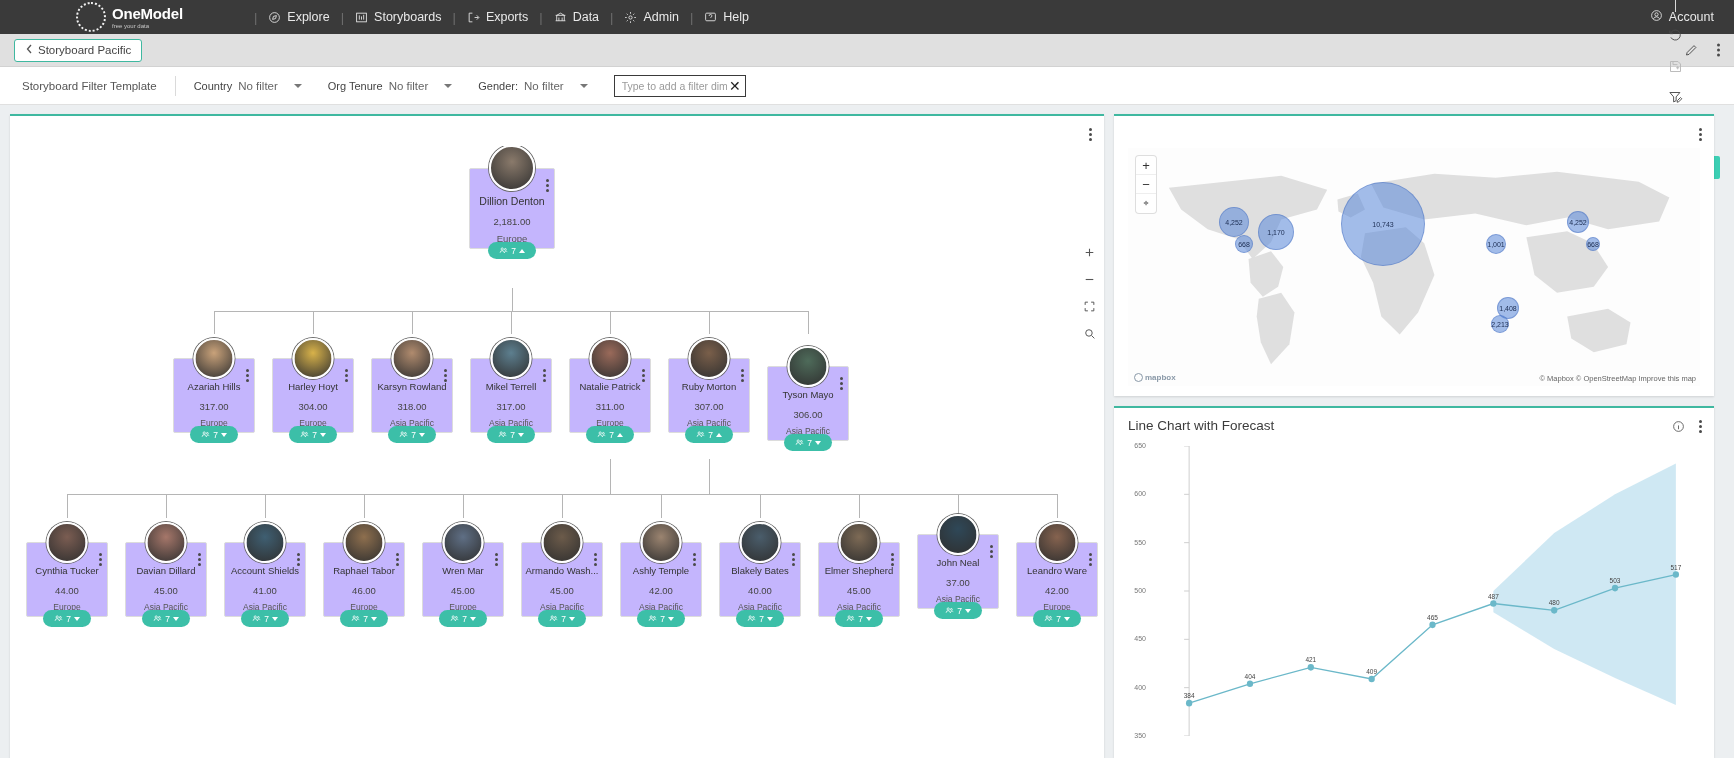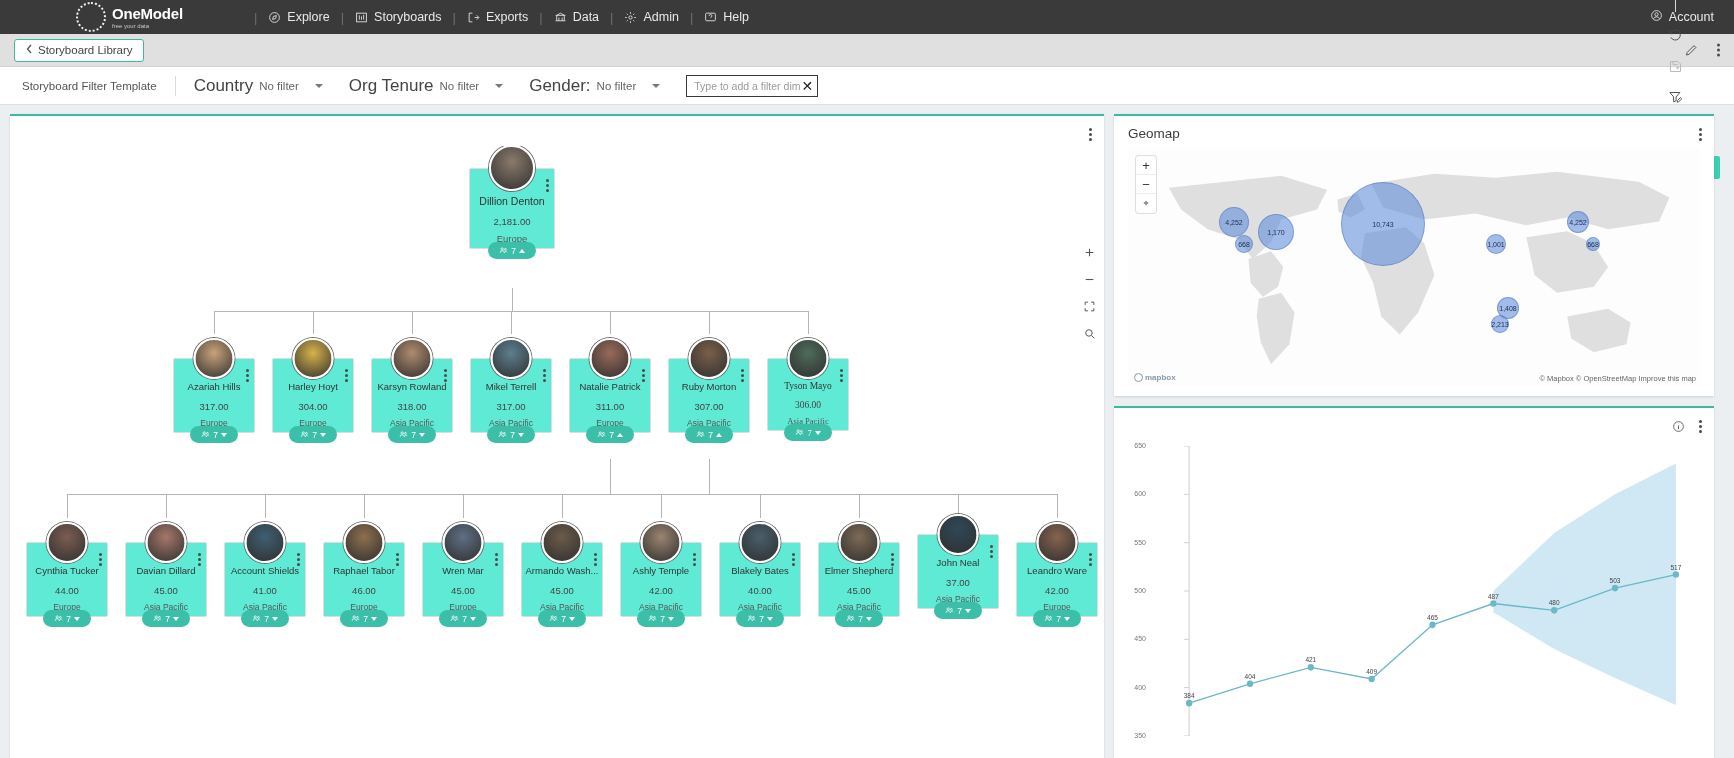--- a/index.html
+++ b/index.html
@@ -87,21 +87,21 @@
   .filterbar {
     height: 38px;
     background: #fff;
     border-bottom: 1px solid #e0e0e0;
     display: flex; align-items: center;
     position: relative;
   }
   .ftemplate { margin-left: 22px; font-size: 11.5px; color: #555; }
   .fdivider { width: 1px; height: 20px; background: #dadada; margin: 0 18px; }
   .fgroup { display: flex; align-items: center; gap: 6px; margin-right: 26px; cursor: pointer; }
-  .flabel { font-size: 17px; color: #444; }
+  .flabel { font-size: 11px; color: #444; }
   .fvalue { font-size: 11.5px; color: #666; }
   .chev { width: 0; height: 0; border-left: 4px solid transparent; border-right: 4px solid transparent; border-top: 4px solid #777; margin-left: 10px; }
   .fsearch {
     width: 132px; height: 22px;
     border: 1px solid #3a3a3a;
     display: flex; align-items: center;
     padding: 0 4px 0 7px;
     background: #fff;
   }
   .fsearch input {
@@ -159,21 +159,21 @@
     position: absolute; right: 8px; top: 100px;
     display: flex; flex-direction: column; gap: 12px;
     align-items: center; z-index: 5;
   }
   .org-tools span { cursor: pointer; color: #555; font-size: 13px; line-height: 1; }
 
   .node {
     position: absolute;
     width: 82px;
     border: 1px solid #dcdcdc;
-    background: #5eead4;
+    background: #c4b5fd;
     border-radius: 2px;
     text-align: center;
     padding-top: 22px;
     padding-bottom: 4px;
   }
   .node .avatar {
     position: absolute;
     top: -21px; left: 50%; transform: translateX(-50%);
     width: 41px; height: 41px; border-radius: 50%;
     border: 2px solid #fff;
@@ -343,21 +343,21 @@
   </div>
 </div>
 
 <div class="subheader">
   <div class="lib-btn">
     <span>
       <svg width="8" height="10" viewBox="0 0 8 10" fill="none" stroke="#555" stroke-width="1.3">
         <path d="M6 1 2.5 5 6 9"></path>
       </svg>
     </span>
-    <span>Storyboard Library</span>
+    <span>Storyboard Pacific</span>
   </div>
   <div class="sub-actions">
     <span class="ic-btn">
       <svg width="15" height="15" viewBox="0 0 24 24" fill="none" stroke="#4a4a4a" stroke-width="1.5">
         <path d="M4 20l4-1 11-11-3-3L5 16z"></path>
       </svg>
     </span>
     <span class="kebab">
         <i></i>
         <i></i>
@@ -599,21 +599,21 @@
                 <circle cx="8.5" cy="8" r="3"></circle>
                 <path d="M3 18a5.5 5.5 0 0 1 11 0"></path>
                 <circle cx="17" cy="9" r="2.4"></circle>
                 <path d="M14.5 18a4.5 4.5 0 0 1 7.5-3"></path>
               </svg>
               <span>7</span>
               <span class="pchev"></span>
             </div>
           </div>
           <div class="connector" style="left: 798px; top: 165px; width: 1px; height: 23px;"></div>
-          <div class="node " style="left: 757px; top: 212px; font-family: Liberation Serif, serif;">
+          <div class="node " style="left: 757px; top: 220px;">
             <div class="avatar" style="background: radial-gradient(circle at 50% 35%, rgb(78, 107, 90), rgb(47, 47, 47));"></div>
             <span class="kebab nkebab">
               <i></i>
               <i></i>
               <i></i>
             </span>
             <div class="nname">Tyson Mayo</div>
             <div class="nval">306.00</div>
             <div class="nregion">Asia Pacific</div>
             <div class="pill down">
@@ -872,21 +872,20 @@
               <span class="pchev"></span>
             </div>
           </div>
         </div>
     </div>
   </div>
 
   <div class="right-col">
 
     <div class="panel geomap-panel">
-      <div class="panel-title">Geomap</div>
       <span class="kebab panel-kebab">
           <i></i>
           <i></i>
           <i></i>
         </span>
 
       <div class="map">
         <div class="map-zoom">
           <span>+</span>
           <span>−</span>
@@ -921,20 +920,21 @@
 
         <div class="mapbox-logo">
           <span class="mb-circle"></span>
           <span>mapbox</span>
         </div>
         <div class="map-attrib">© Mapbox © OpenStreetMap Improve this map</div>
       </div>
     </div>
 
     <div class="panel line-panel">
+      <div class="panel-title">Line Chart with Forecast</div>
       <div class="chart-icons">
         <span class="ic-btn">
           <svg width="13" height="13" viewBox="0 0 24 24" fill="none" stroke="#555" stroke-width="1.6">
             <circle cx="12" cy="12" r="9"></circle>
               <path d="M12 10v7M12 7.2v.2"></path>
           </svg>
         </span>
         <span class="kebab">
             <i></i>
             <i></i>

